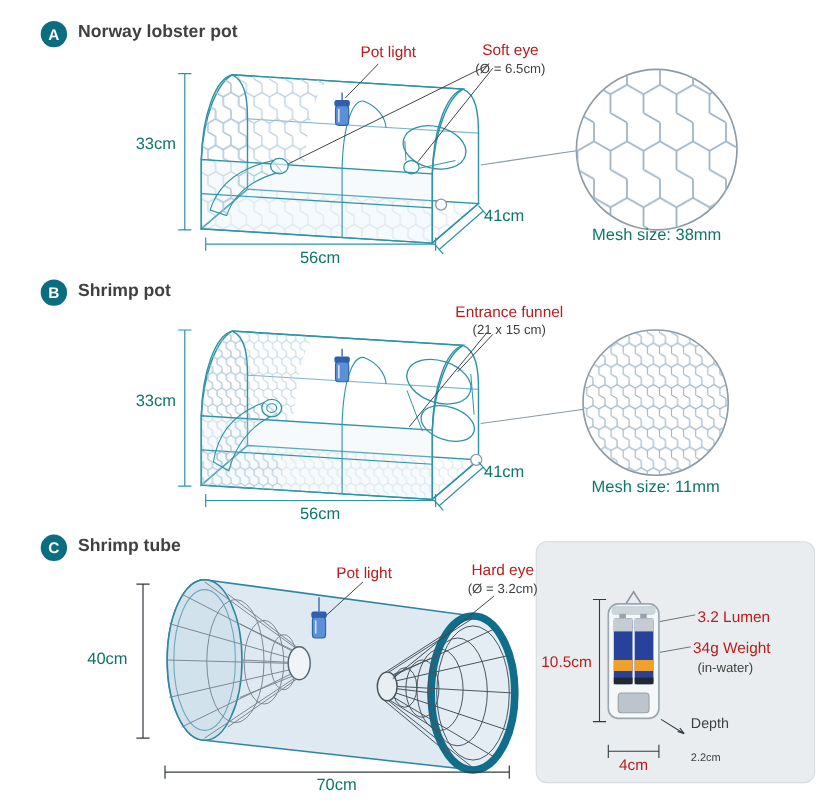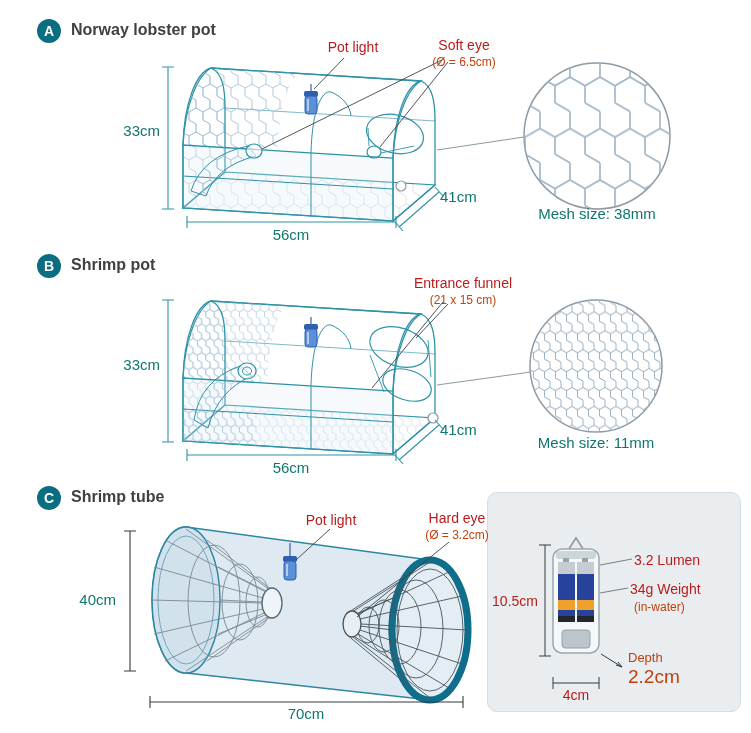--- a/index.html
+++ b/index.html
@@ -3,21 +3,21 @@
 <meta charset="utf-8">
 <style>
   * { margin:0; padding:0; box-sizing:border-box; }
   html,body { width:751px; height:733px; }
   body { background:#ffffff; font-family:"Liberation Sans", sans-serif; position:relative; overflow:hidden; }
   .stage { position:absolute; left:0; top:0; width:751px; height:733px; }
   svg.canvas { position:absolute; left:0; top:0; }
   .lbl { position:absolute; white-space:nowrap; color:#b91c1c; font-size:14px; }
   .ctr { transform:translateX(-50%); text-align:center; }
   .rt { text-align:right; }
-  .sub { font-size:12px; color:#c2410c; }
+  .sub { font-size:12px; color:#404040; }
   .dim { font-size:15px; color:#0f766e; }
   .badge { position:absolute; width:24px; height:24px; border-radius:50%; background:#0b6e80;
            color:#fff; font-weight:bold; font-size:14px; display:flex; align-items:center; justify-content:center; }
   .sec-title { position:absolute; font-weight:bold; font-size:16px; color:#404040; white-space:nowrap; }
   .detail-panel { position:absolute; left:487px; top:492px; width:254px; height:220px;
                   background:#e9edef; border:1px solid #d6dcdf; border-radius:10px; }
   .detail-header { position:absolute; left:499px; top:500px; width:230px; height:25px;
                    background:linear-gradient(#8d949b,#6d747b); border-radius:5px; color:#fff;
                    font-weight:bold; font-size:14px; display:flex; align-items:center; justify-content:center; }
 </style>
@@ -207,15 +207,15 @@
   <div class="lbl ctr sub" style="left:457px; top:528px;">(Ø = 3.2cm)</div>
   <div class="lbl dim rt" style="left:68px; top:591px; width:48px;">40cm</div>
   <div class="lbl dim ctr" style="left:306px; top:705px;">70cm</div>
 
   <div class="lbl rt" style="left:492px; top:593px; width:46px;">10.5cm</div>
   <div class="lbl" style="left:634px; top:552px;">3.2 Lumen</div>
   <div class="lbl" style="left:630px; top:581px;">34g Weight</div>
   <div class="lbl sub" style="left:634px; top:600px;">(in-water)</div>
   <div class="lbl ctr" style="left:576px; top:687px;">4cm</div>
   <div class="lbl sub" style="left:628px; top:650px; font-size:13px;">Depth</div>
-  <div class="lbl sub" style="left:628px; top:666px; font-size:19px;">2.2cm</div>
+  <div class="lbl sub" style="left:628px; top:684px; font-size:10px;">2.2cm</div>
 
 </div>
 
 </body></html>

